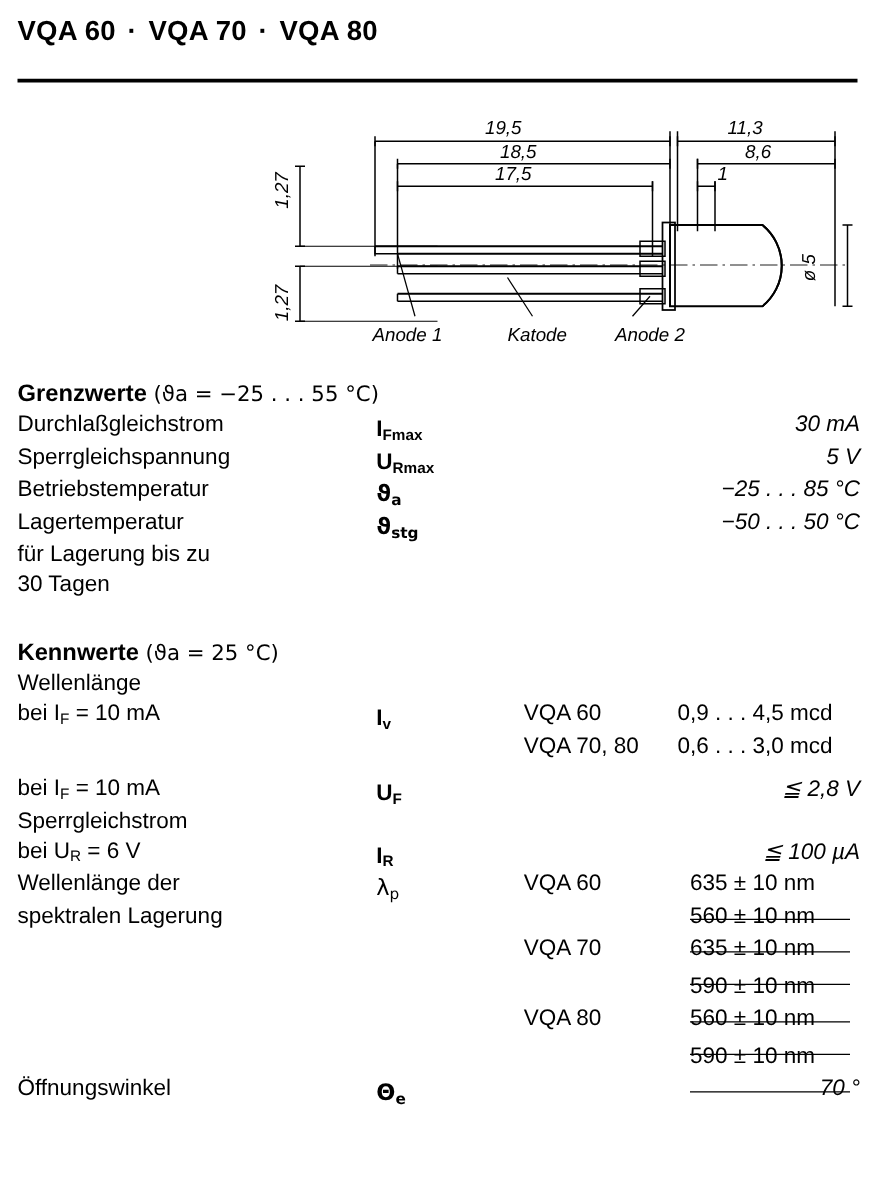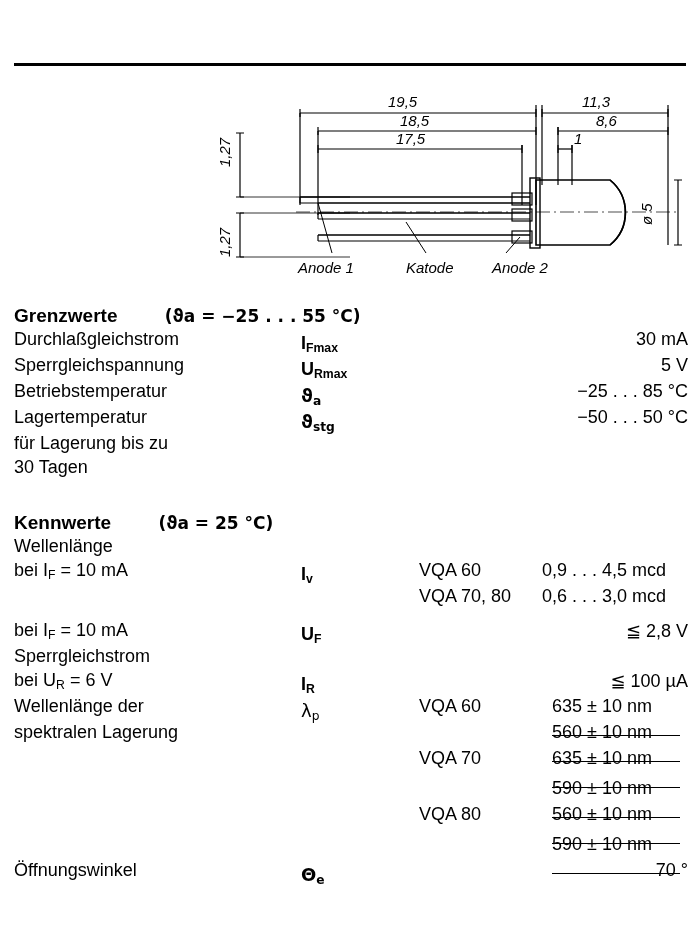--- a/index.html
+++ b/index.html
@@ -61,23 +61,22 @@
     left: 14px;
     width: 680px;
   }
   .sec-head {
     font-size: 19px;
     font-weight: bold;
     margin-bottom: 2px;
     white-space: nowrap;
   }
   .sec-head .cond {
-    font-weight: bold;
+    font-weight: normal;
     font-size: 17px;
-    margin-left: 42px;
   }
   .row {
     position: relative;
     height: 26px;
     font-size: 18px;
     white-space: nowrap;
   }
   .row.tight { height: 24px; }
   .c-name {
     position: absolute;
@@ -93,20 +92,21 @@
   .c-type {
     position: absolute;
     left: 405px;
     top: 0;
   }
   .c-val {
     position: absolute;
     right: 6px;
     top: 0;
     text-align: right;
+    font-style: italic;
   }
   .c-val2 {
     position: absolute;
     left: 528px;
     top: 0;
   }
   sub {
     font-size: 0.68em;
     vertical-align: baseline;
     position: relative;
@@ -122,20 +122,23 @@
     text-align: left;
     padding-bottom: 18px;
     border-bottom: 1.5px solid #000;
   }
 </style>
 </head>
 <body>
 
 <div class="page">
 
+  <div class="title">
+    <span>VQA 60</span><span class="sep">&nbsp;·&nbsp;</span><span>VQA 70</span><span class="sep">&nbsp;·&nbsp;</span><span>VQA 80</span>
+  </div>
   <div class="rule"></div>
 
   <div class="drawing">
     <svg width="490" height="205" viewBox="0 0 490 205">
       <g stroke="#000" fill="none" stroke-width="1.2">
 
         <line x1="100" y1="28" x2="336" y2="28"></line>
         <path d="M100 24 l0 8 M336 24 l0 8" stroke-width="1.2"></path>
         <line x1="118" y1="46" x2="336" y2="46"></line>
         <path d="M118 42 l0 8 M336 42 l0 8"></path>

